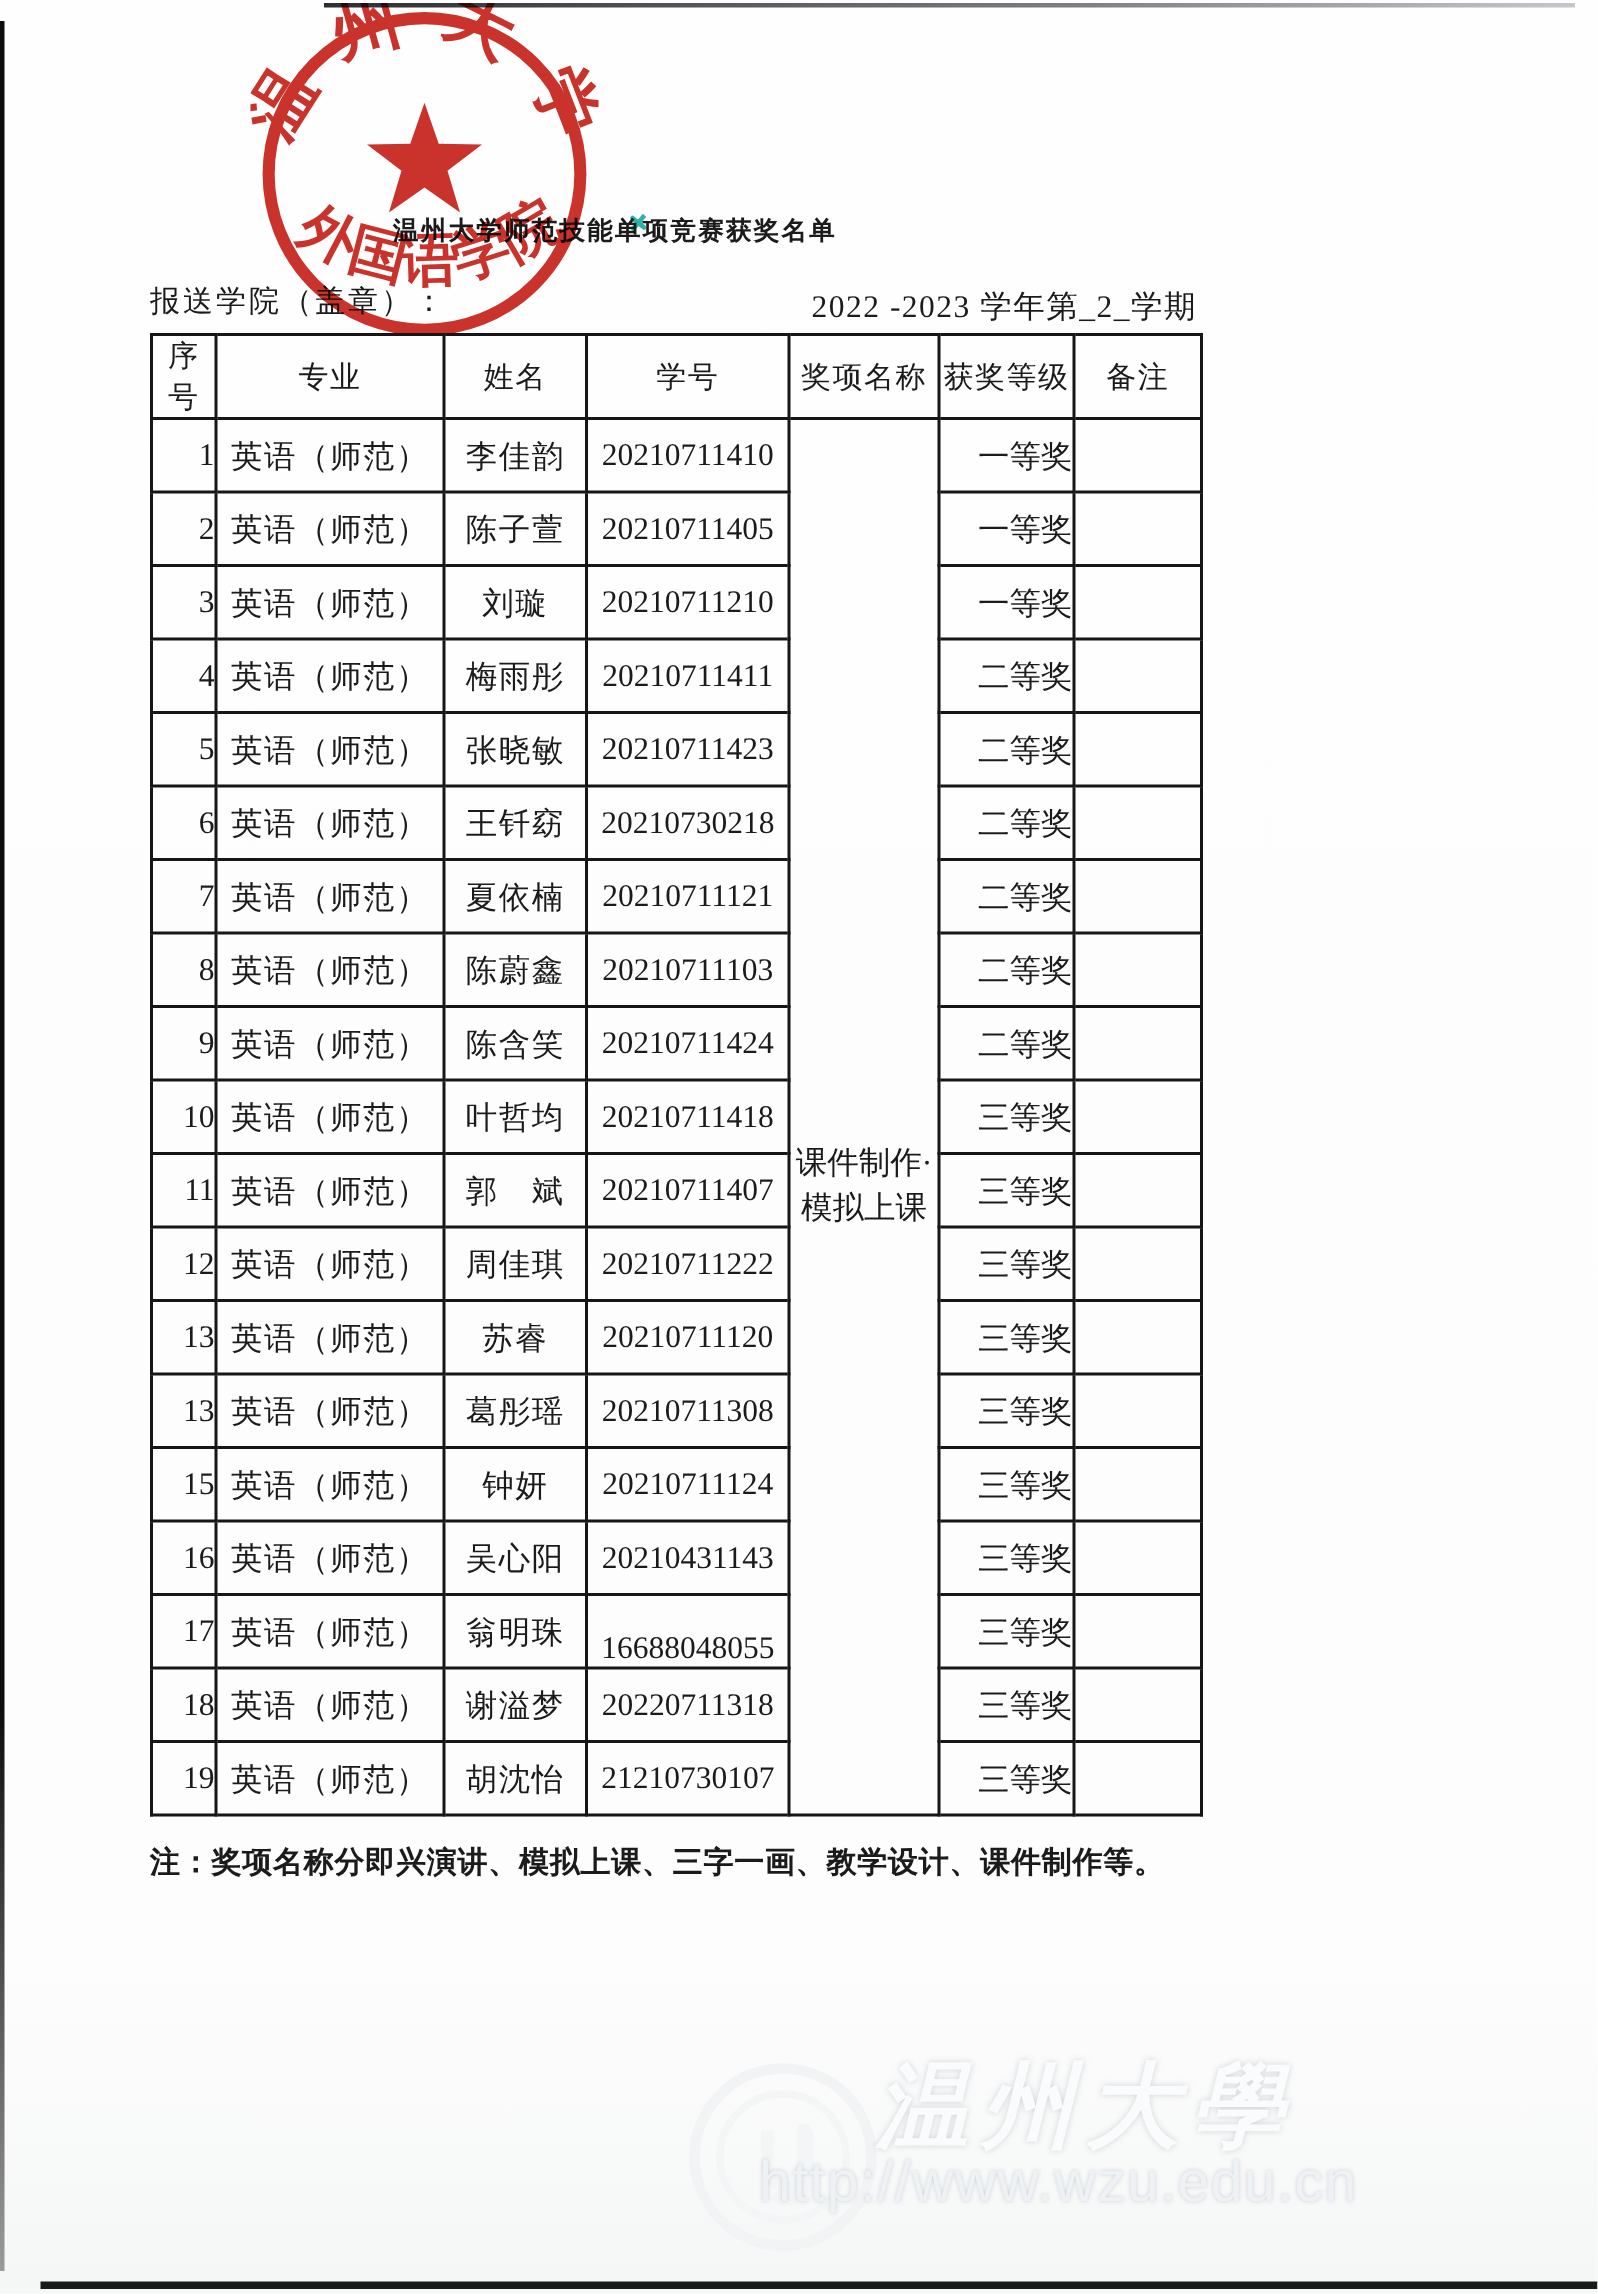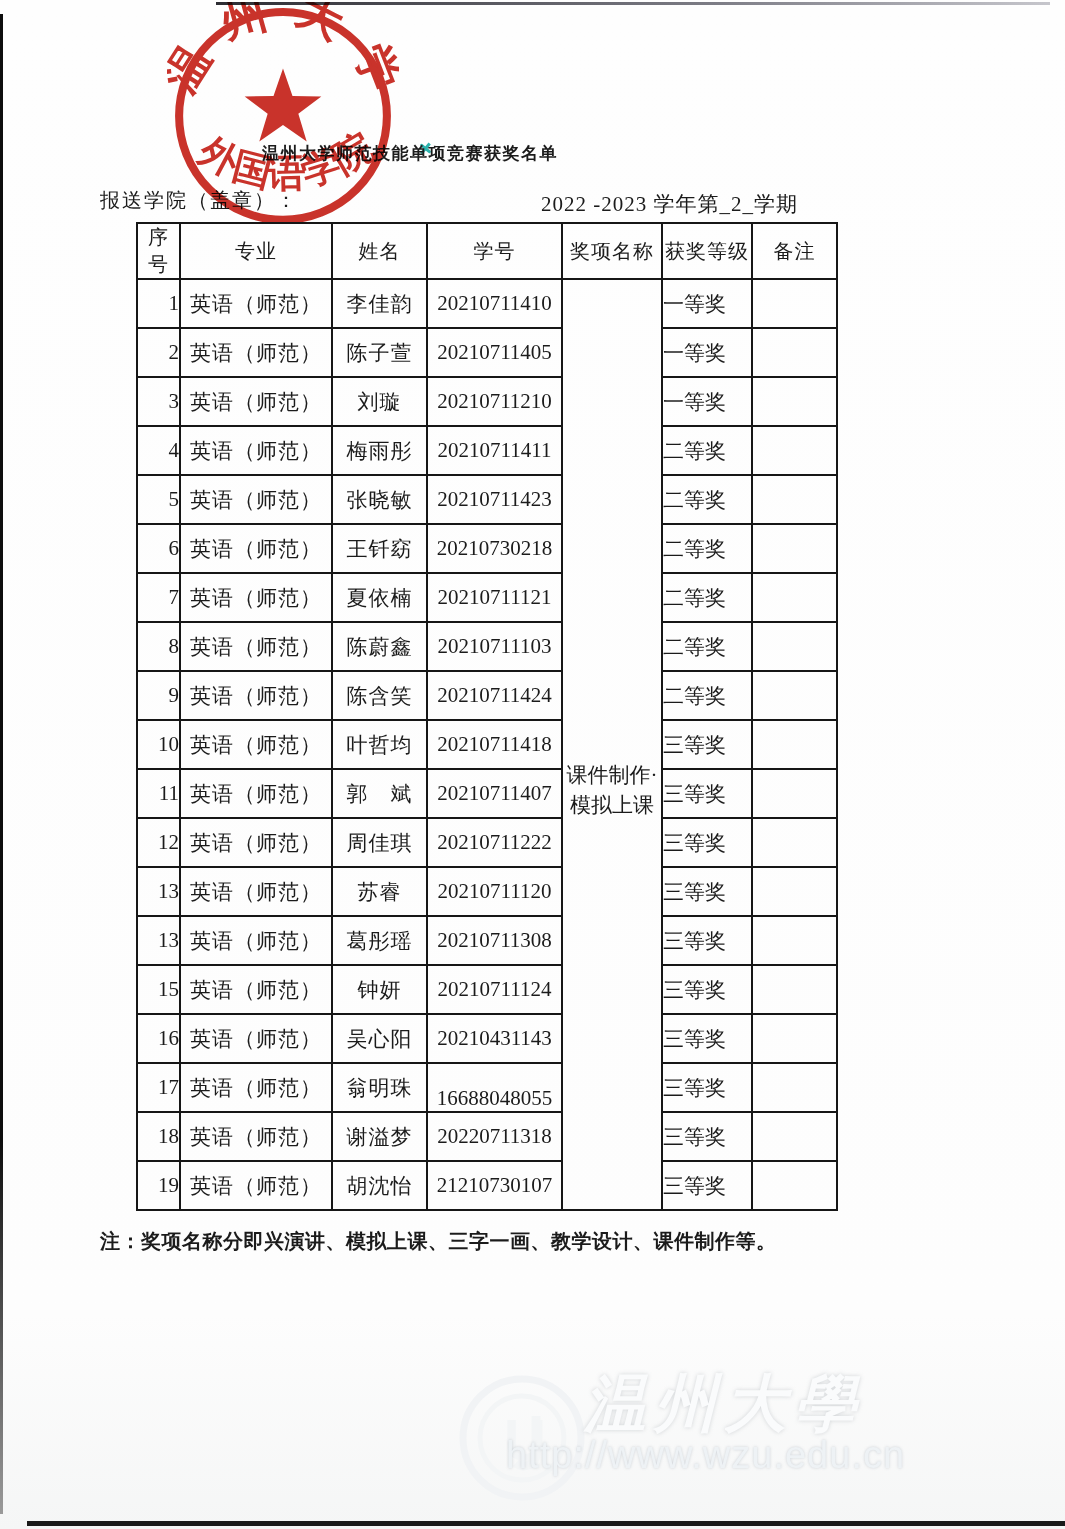--- a/index.html
+++ b/index.html
@@ -24,30 +24,30 @@
                letter-spacing:1.5px; white-space:nowrap; }
   .report-left  { position:absolute; left:100px; top:187px; font-size:20px; letter-spacing:2px; }
   .report-right { position:absolute; left:541px; top:190px; font-size:21px; letter-spacing:1px; }
 
   
   .stamp { position:absolute; left:167px; top:2px; width:232px; height:232px;
            mix-blend-mode:multiply; opacity:.93; }
 
   
   table.awards { position:absolute; left:100px; top:222px; width:700px;
-                 border-collapse:collapse; table-layout:fixed;margin-left:36px; }
+                 border-collapse:collapse; table-layout:fixed; }
   .awards th, .awards td { border:2px solid #161616; padding:0; font-weight:normal;
                            font-size:21px; overflow:hidden; }
   .awards thead th { height:24px; font-size:20px; letter-spacing:1px; text-align:center; }
   .awards tbody td { height:47px; }
   .col-no    { text-align:right; padding-right:3px; font-size:20px; }
   .col-major { text-align:center;  padding-left:9px;  letter-spacing:1px;border-radius:11px; }
   .col-name  { text-align:center; letter-spacing:1px; }
   .col-id    { text-align:center; font-size:20px; }
-  .col-level { text-align:left; padding-left:10px; }
+  .col-level { text-align:right; padding-left:10px;border-radius:18px; }
   .col-remark{ }
   .award-cell { text-align:center; vertical-align:top;border-radius:24px; }
   .award-cell .inner { width:92px; margin:480px auto 0; word-break:break-all;
                        line-height:1.45; font-size:21px; }
   .id-low   { vertical-align:bottom; padding-bottom:1px; }
   .id-small { font-size:18px; }
 
   
   .note { position:absolute; left:100px; top:1228px; font-size:20px; font-weight:bold;
           font-family:"Liberation Sans","DejaVu Sans",sans-serif; letter-spacing:.5px; }

